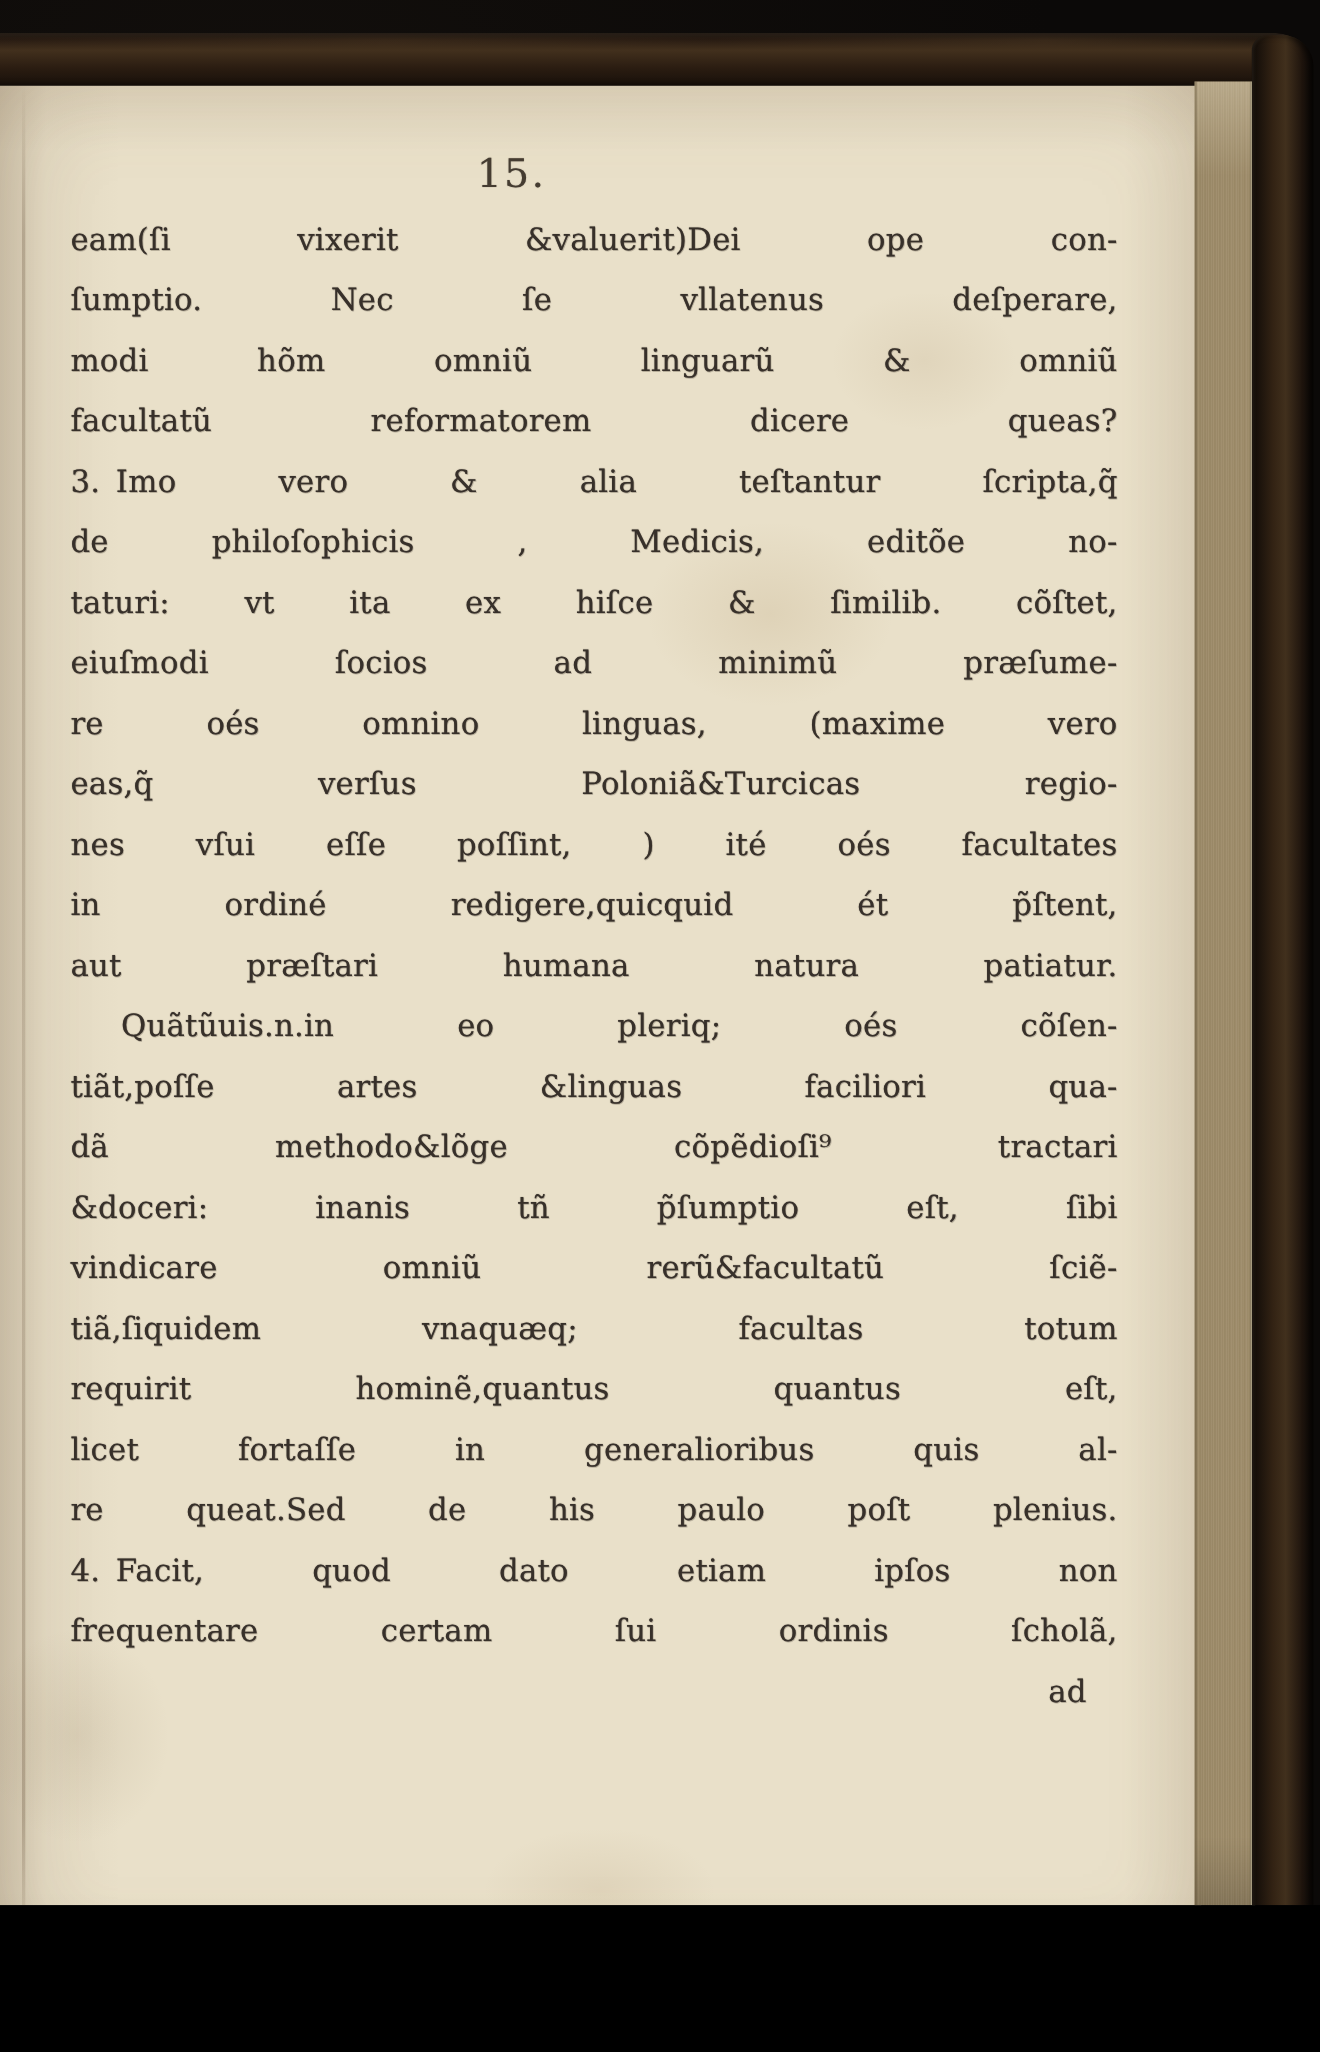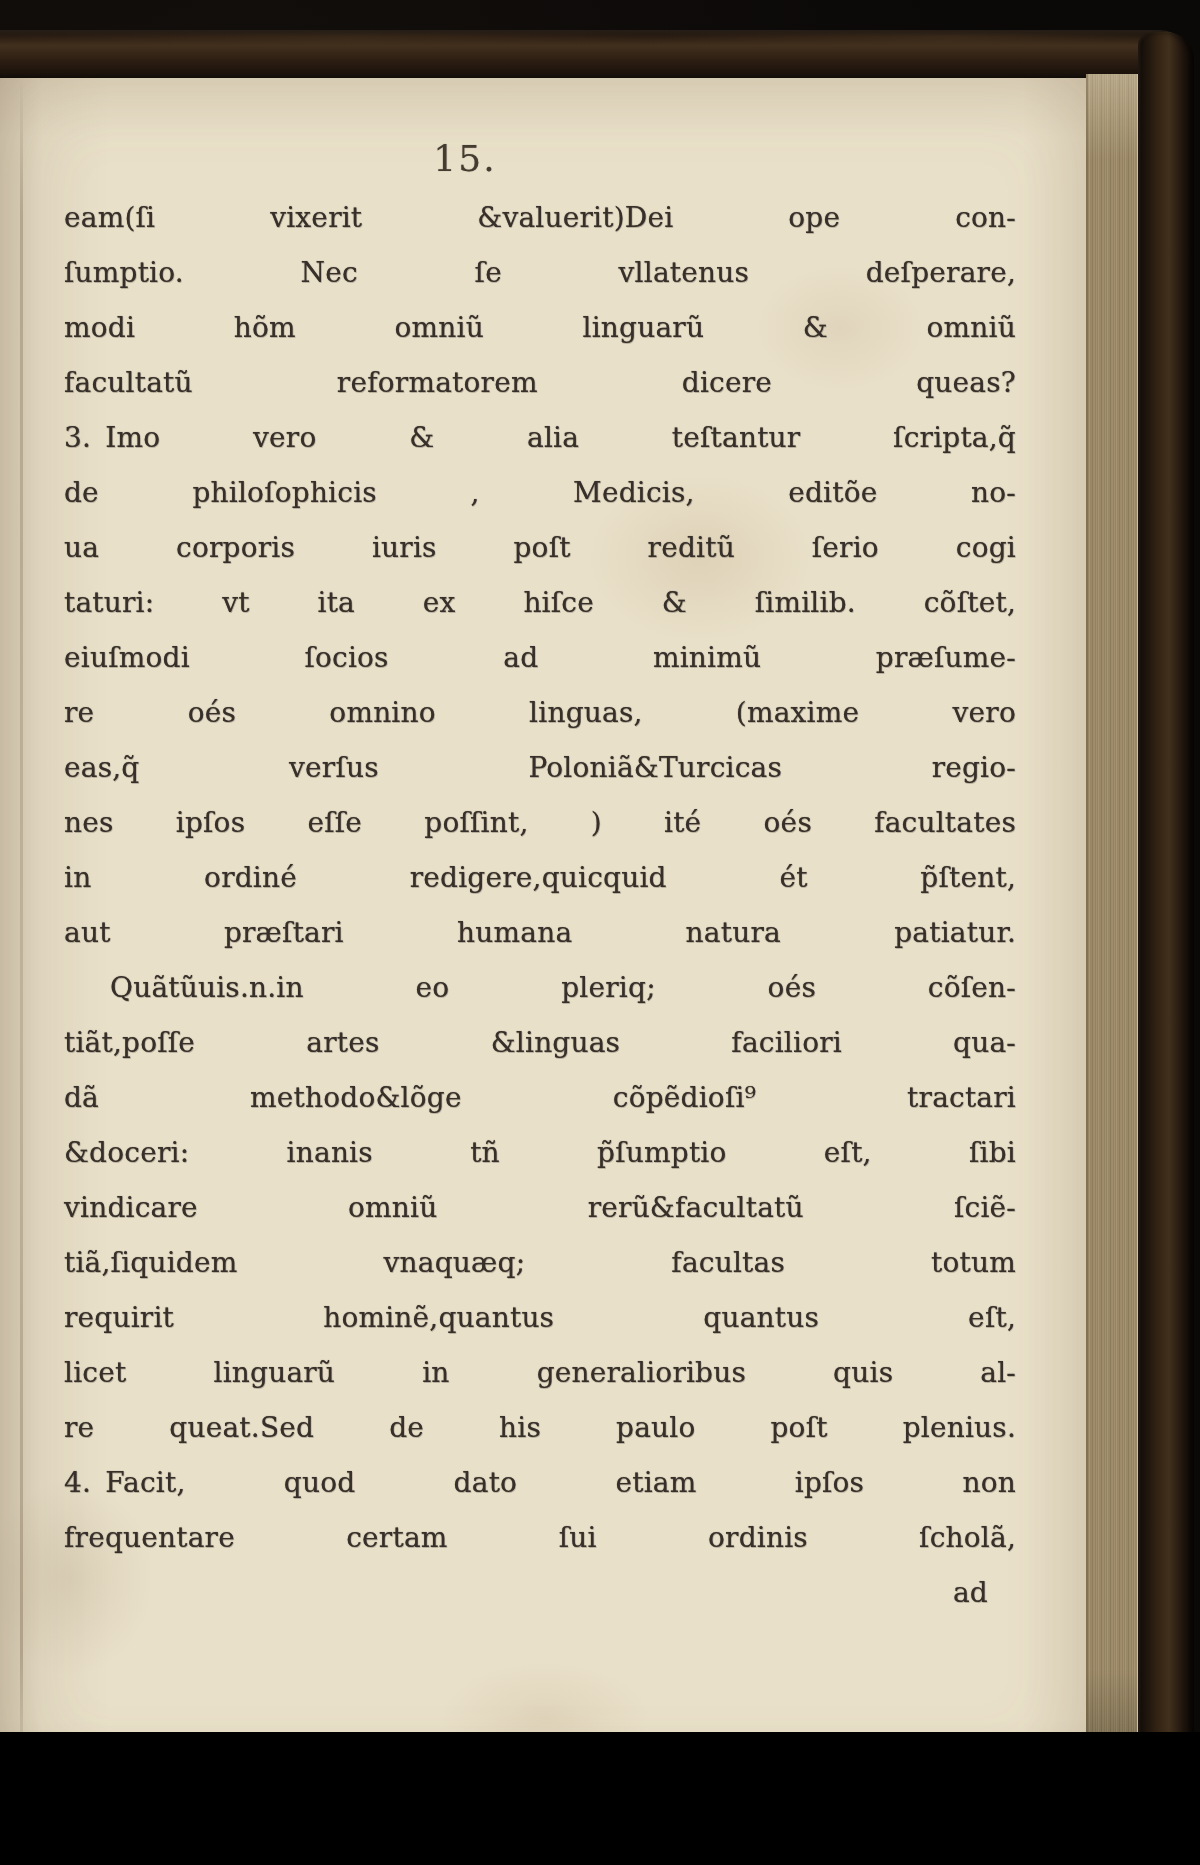--- a/index.html
+++ b/index.html
@@ -117,36 +117,35 @@
 
     <div class="page-number">15.</div>
 
     <div class="text-block">
       <div class="line">eam(ſi vixerit &amp;valuerit)Dei ope con-</div>
       <div class="line">ſumptio. Nec ſe vllatenus deſperare,</div>
       <div class="line">modi hõm omniũ linguarũ &amp; omniũ</div>
       <div class="line">facultatũ reformatorem dicere queas?</div>
       <div class="line">3. Imo vero &amp; alia teſtantur ſcripta,q̃</div>
       <div class="line">de philoſophicis , Medicis, editõe no-</div>
-      <div class="line">ua corporis iuris poſt reditũ ſerio cogi</div>
       <div class="line">taturi: vt ita ex hiſce &amp; ſimilib. cõſtet,</div>
       <div class="line">eiuſmodi ſocios ad minimũ præſume-</div>
       <div class="line">re oés omnino linguas, (maxime vero</div>
       <div class="line">eas,q̃ verſus Poloniã&amp;Turcicas regio-</div>
-      <div class="line">nes ipſos eſſe poſſint, ) ité oés facultates</div>
+      <div class="line">nes vſui eſſe poſſint, ) ité oés facultates</div>
       <div class="line">in ordiné redigere,quicquid ét p̃ſtent,</div>
       <div class="line">aut præſtari humana natura patiatur.</div>
       <div class="line indent">Quãtũuis.n.in eo pleriq; oés cõſen-</div>
       <div class="line">tiãt,poſſe artes &amp;linguas faciliori qua-</div>
       <div class="line">dã methodo&amp;lõge cõpẽdioſi⁹ tractari</div>
       <div class="line">&amp;doceri: inanis tñ p̃ſumptio eſt, ſibi</div>
       <div class="line">vindicare omniũ rerũ&amp;facultatũ ſciẽ-</div>
       <div class="line">tiã,ſiquidem vnaquæq; facultas totum</div>
       <div class="line">requirit hominẽ,quantus quantus eſt,</div>
-      <div class="line">licet linguarũ in generalioribus quis al-</div>
+      <div class="line">licet fortaſſe in generalioribus quis al-</div>
       <div class="line">re queat.Sed de his paulo poſt plenius.</div>
       <div class="line">4. Facit, quod dato etiam ipſos non</div>
       <div class="line">frequentare certam ſui ordinis ſcholã,</div>
       <div class="line catchword">ad</div>
     </div>
   </div>
 
   <div class="fore-edge"></div>
   <div class="leather leather-right"></div>
 

